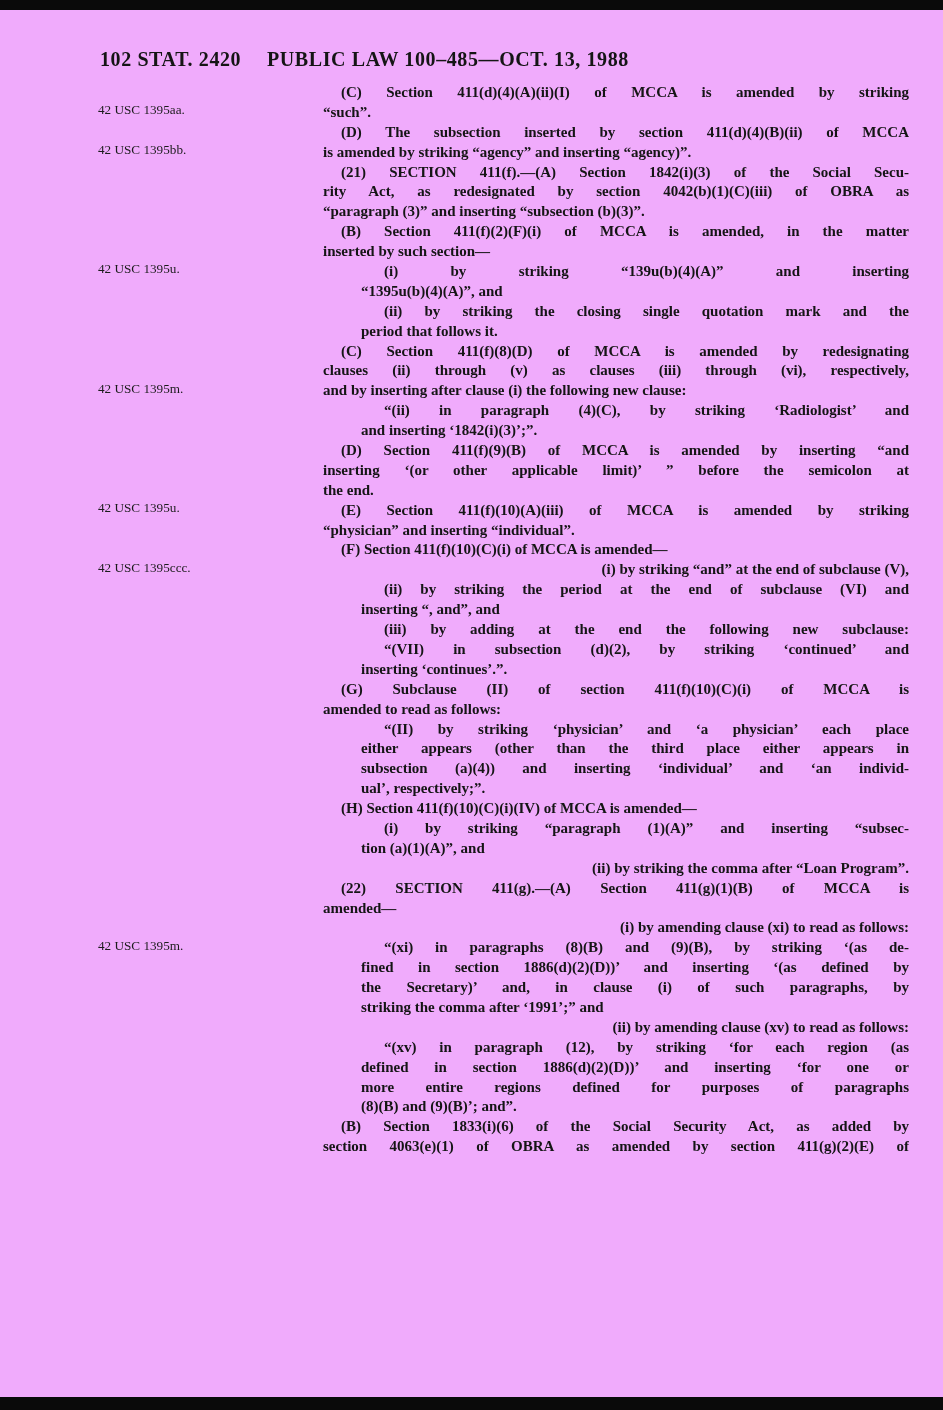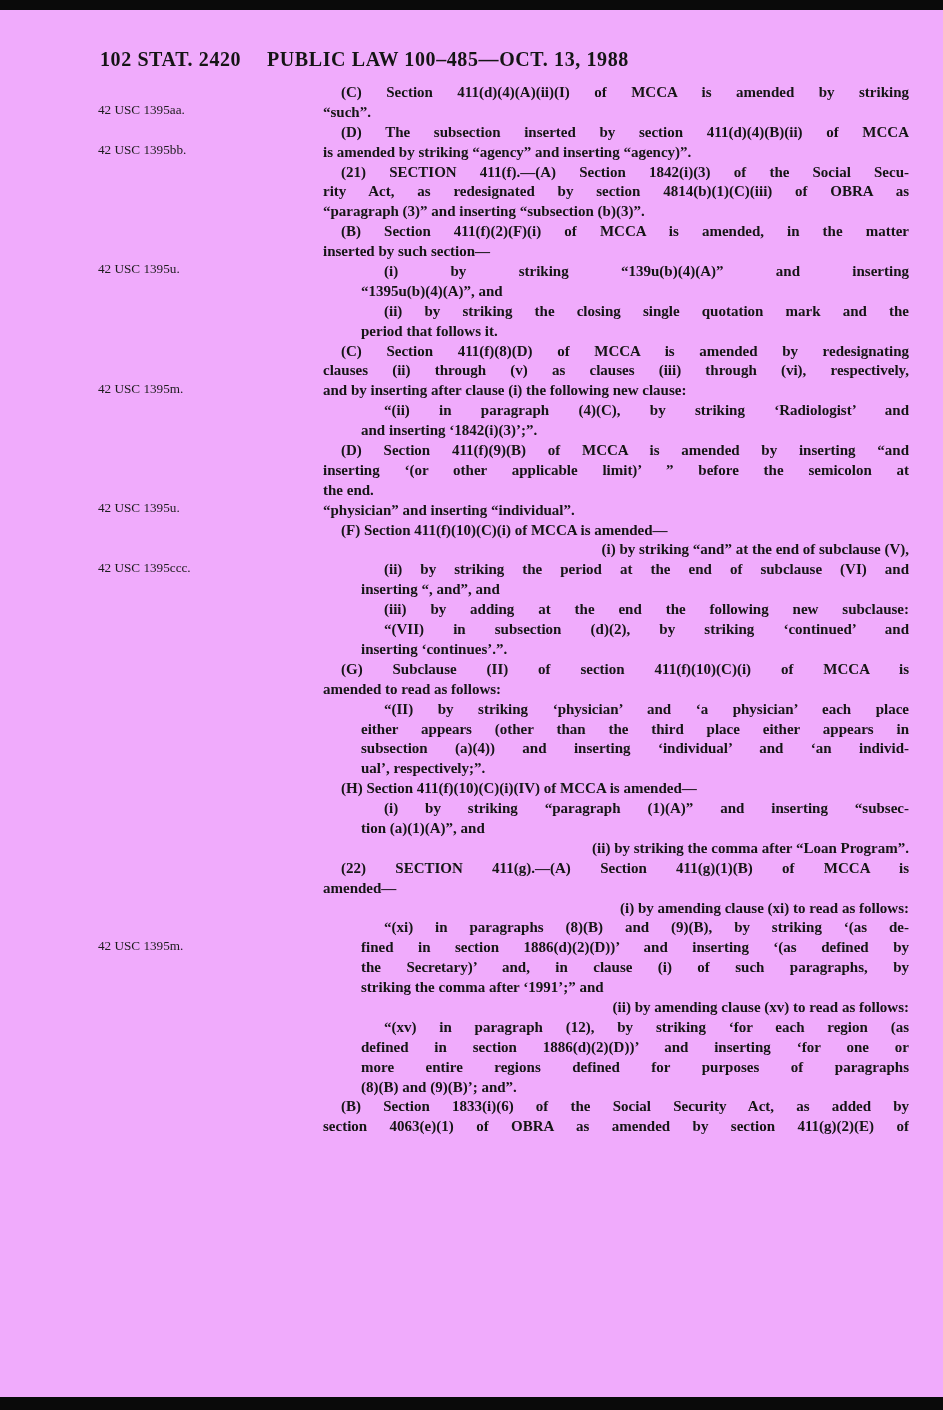--- a/index.html
+++ b/index.html
@@ -72,36 +72,37 @@
   <div class="header-left">102 STAT. 2420</div>
 
   <div class="header-center">PUBLIC LAW 100–485—OCT. 13, 1988</div>
 
   <div class="lines" id="lines">
       <div class="ln ind1 j">(C) Section 411(d)(4)(A)(ii)(I) of MCCA is amended by striking</div>
       <div class="ln ind0">“such”.</div>
       <div class="ln ind1 j">(D) The subsection inserted by section 411(d)(4)(B)(ii) of MCCA</div>
       <div class="ln ind0">is amended by striking “agency” and inserting “agency)”.</div>
       <div class="ln ind1 j">(21) SECTION 411(f).—(A) Section 1842(i)(3) of the Social Secu-</div>
-      <div class="ln ind0 j">rity Act, as redesignated by section 4814(b)(1)(C)(iii) of OBRA as</div>
+      <div class="ln ind0 j">rity Act, as redesignated by section 4042(b)(1)(C)(iii) of OBRA as</div>
       <div class="ln ind0">“paragraph (3)” and inserting “subsection (b)(3)”.</div>
       <div class="ln ind1 j">(B) Section 411(f)(2)(F)(i) of MCCA is amended, in the matter</div>
       <div class="ln ind0">inserted by such section—</div>
       <div class="ln ind2 j">(i) by striking “139u(b)(4)(A)” and inserting</div>
       <div class="ln ind3">“1395u(b)(4)(A)”, and</div>
       <div class="ln ind2 j">(ii) by striking the closing single quotation mark and the</div>
       <div class="ln ind3">period that follows it.</div>
       <div class="ln ind1 j">(C) Section 411(f)(8)(D) of MCCA is amended by redesignating</div>
       <div class="ln ind0 j">clauses (ii) through (v) as clauses (iii) through (vi), respectively,</div>
       <div class="ln ind0">and by inserting after clause (i) the following new clause:</div>
       <div class="ln ind2 j">“(ii) in paragraph (4)(C), by striking ‘Radiologist’ and</div>
       <div class="ln ind3">and inserting ‘1842(i)(3)’;”.</div>
       <div class="ln ind1 j">(D) Section 411(f)(9)(B) of MCCA is amended by inserting “and</div>
       <div class="ln ind0 j">inserting ‘(or other applicable limit)’ ” before the semicolon at</div>
       <div class="ln ind0">the end.</div>
+      <div class="ln ind1 j">(E) Section 411(f)(10)(A)(iii) of MCCA is amended by striking</div>
       <div class="ln ind0">“physician” and inserting “individual”.</div>
       <div class="ln ind1">(F) Section 411(f)(10)(C)(i) of MCCA is amended—</div>
       <div class="ln ind2">(i) by striking “and” at the end of subclause (V),</div>
       <div class="ln ind2 j">(ii) by striking the period at the end of subclause (VI) and</div>
       <div class="ln ind3">inserting “, and”, and</div>
       <div class="ln ind2 j">(iii) by adding at the end the following new subclause:</div>
       <div class="ln ind2 j">“(VII) in subsection (d)(2), by striking ‘continued’ and</div>
       <div class="ln ind3">inserting ‘continues’.”.</div>
       <div class="ln ind1 j">(G) Subclause (II) of section 411(f)(10)(C)(i) of MCCA is</div>
       <div class="ln ind0">amended to read as follows:</div>

